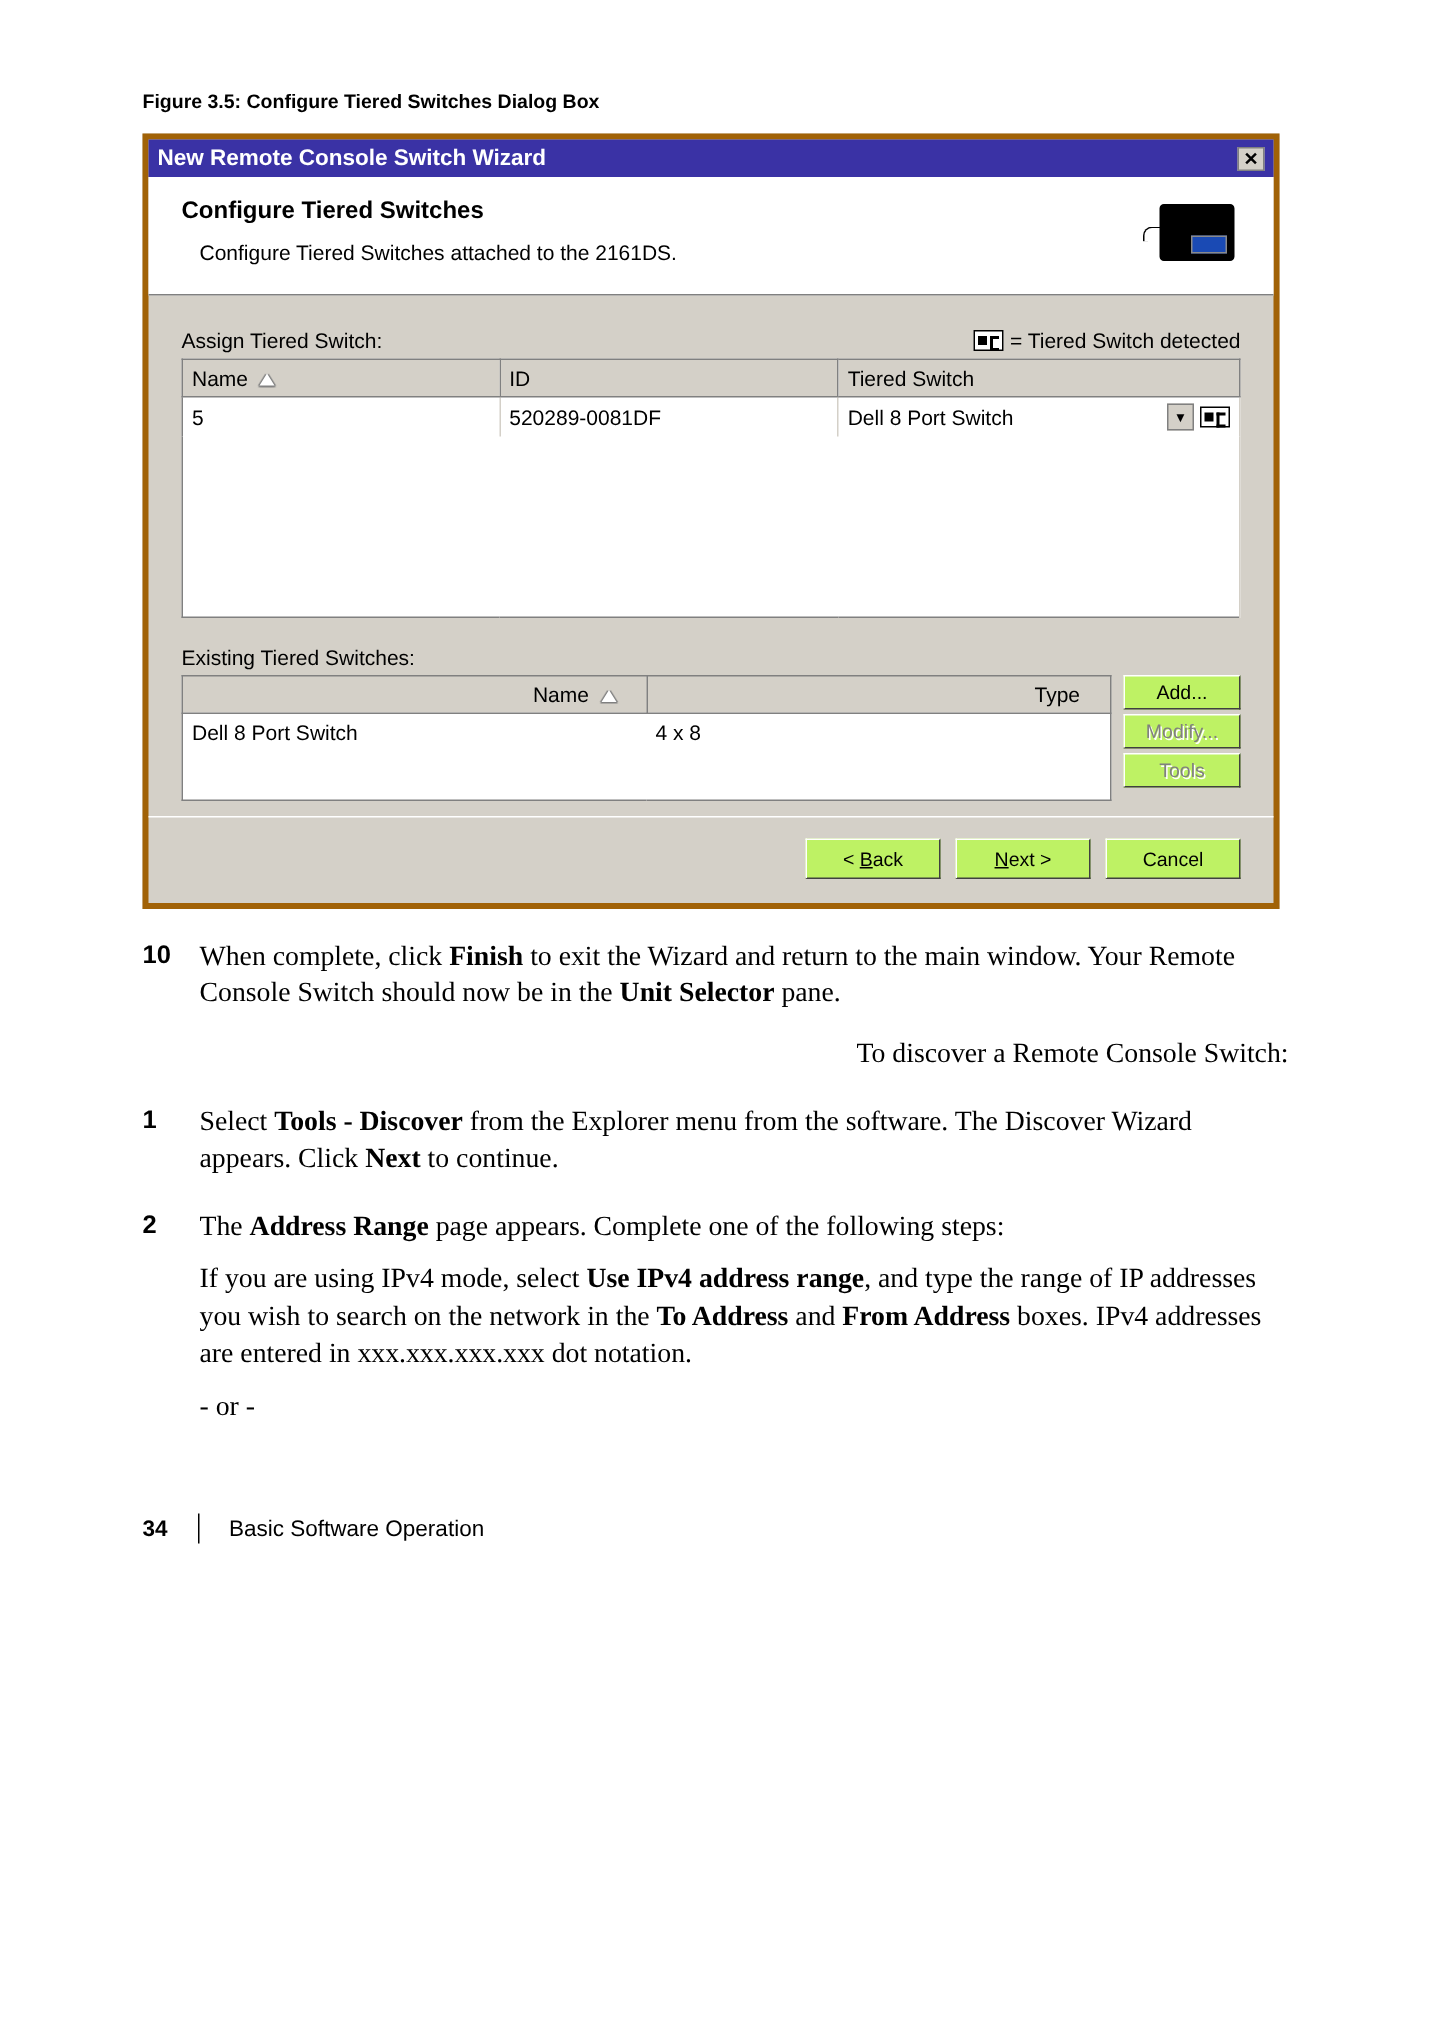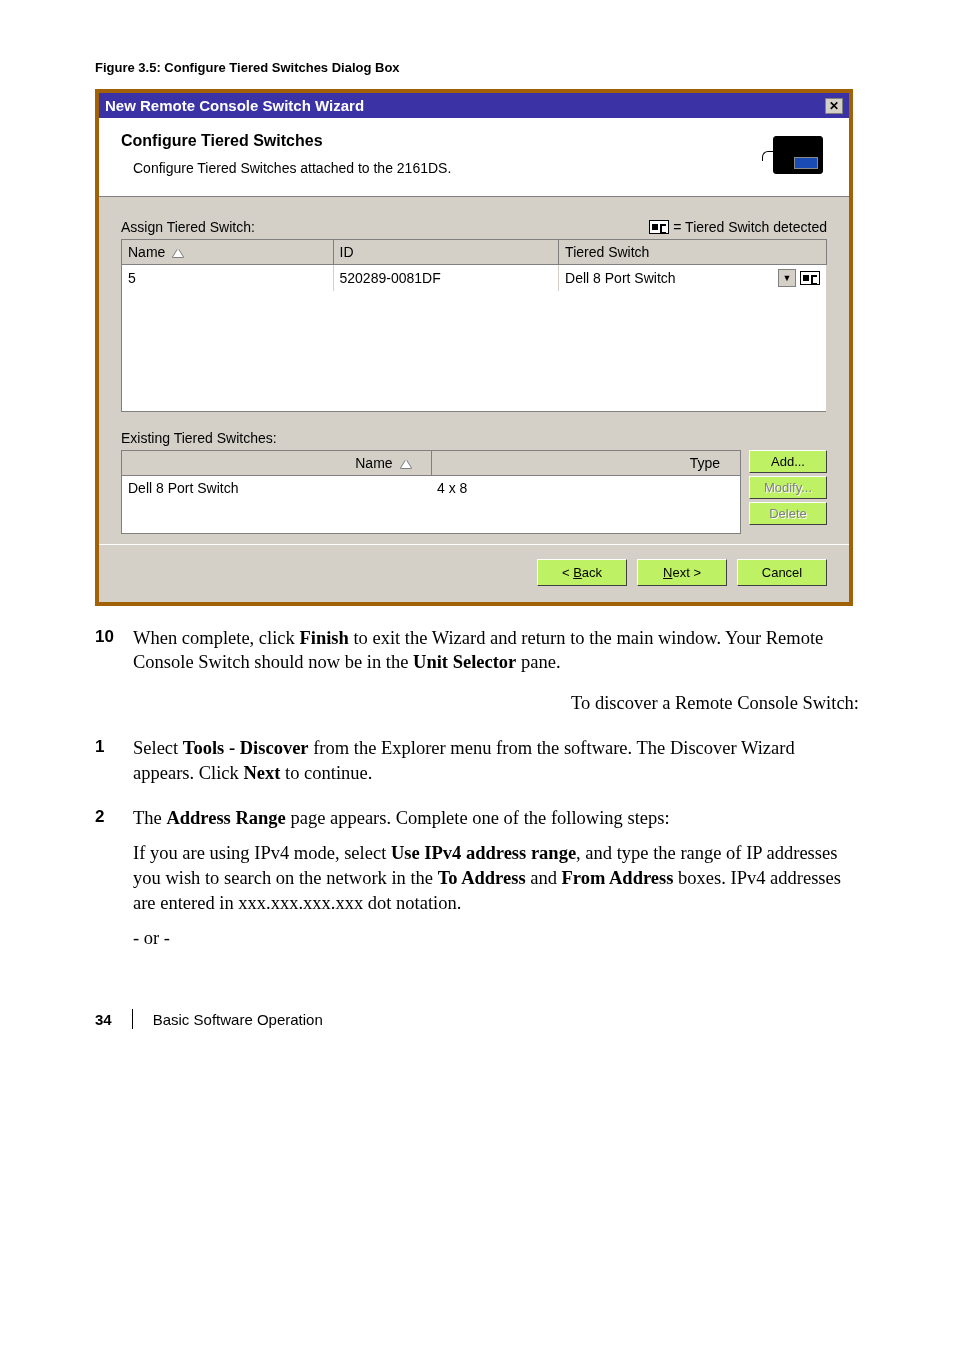--- a/index.html
+++ b/index.html
@@ -320,21 +320,21 @@
         </tr>
         <tr>
           <td>Dell 8 Port Switch</td>
           <td>4 x 8</td>
         </tr>
       </tbody>
         </table>
       <div class="side-btns">
         <div class="win-btn">Add...</div>
         <div class="win-btn disabled">Modify...</div>
-        <div class="win-btn disabled">Delete</div>
+        <div class="win-btn disabled">Tools</div>
       </div>
     </div>
   </div>
 
   <div class="footer-panel">
     <div class="win-btn"><span>&lt; </span><span class="underline-key">B</span><span>ack</span></div>
     <div class="win-btn"><span class="underline-key">N</span><span>ext &gt;</span></div>
     <div class="win-btn">Cancel</div>
   </div>
 </div>

